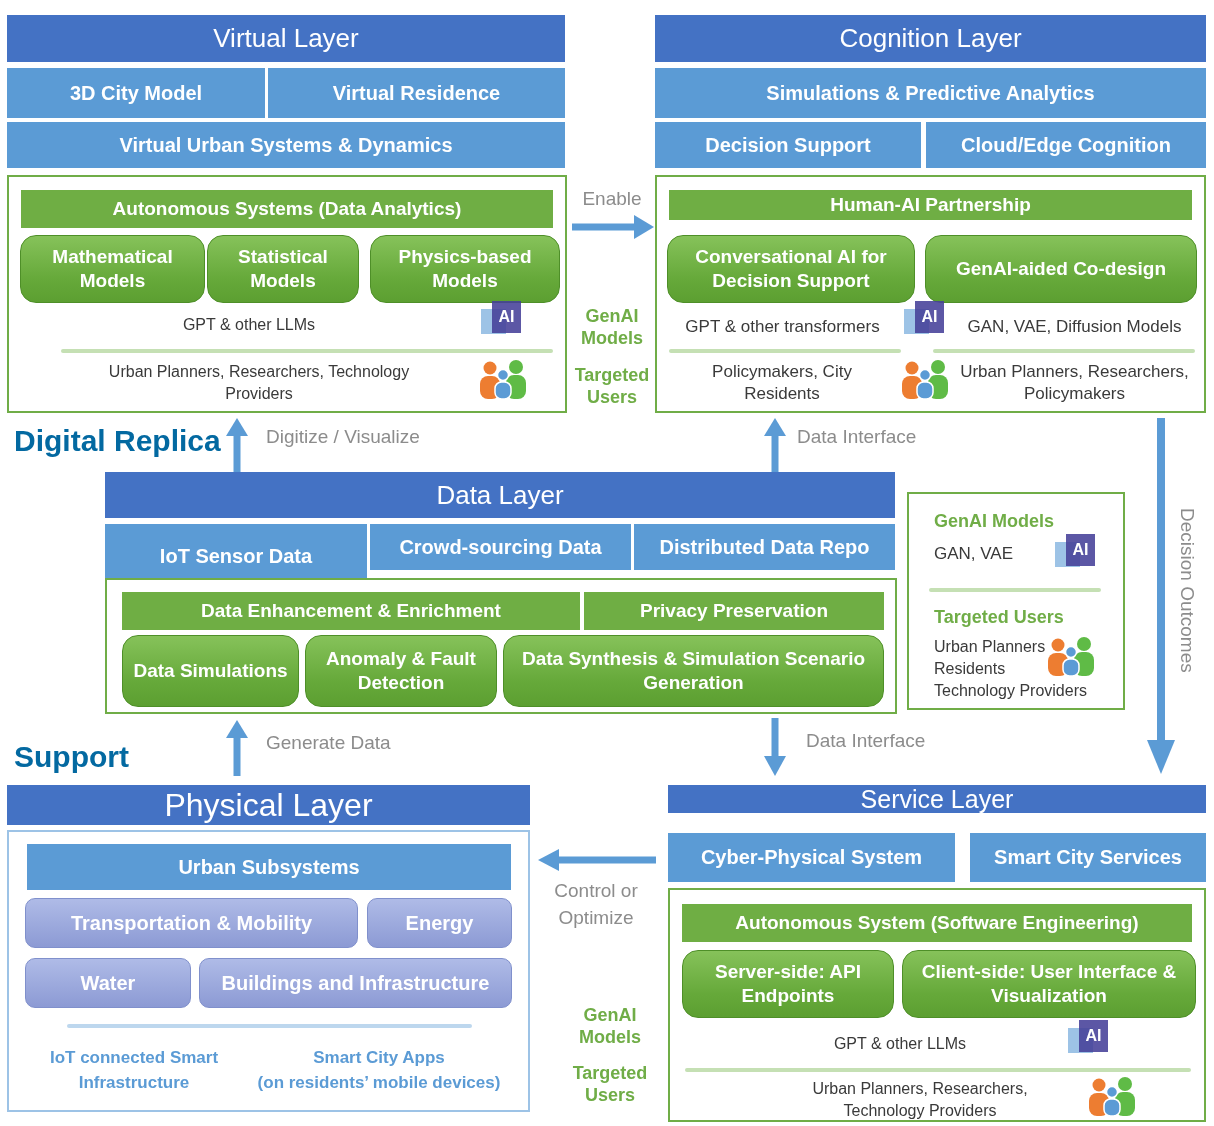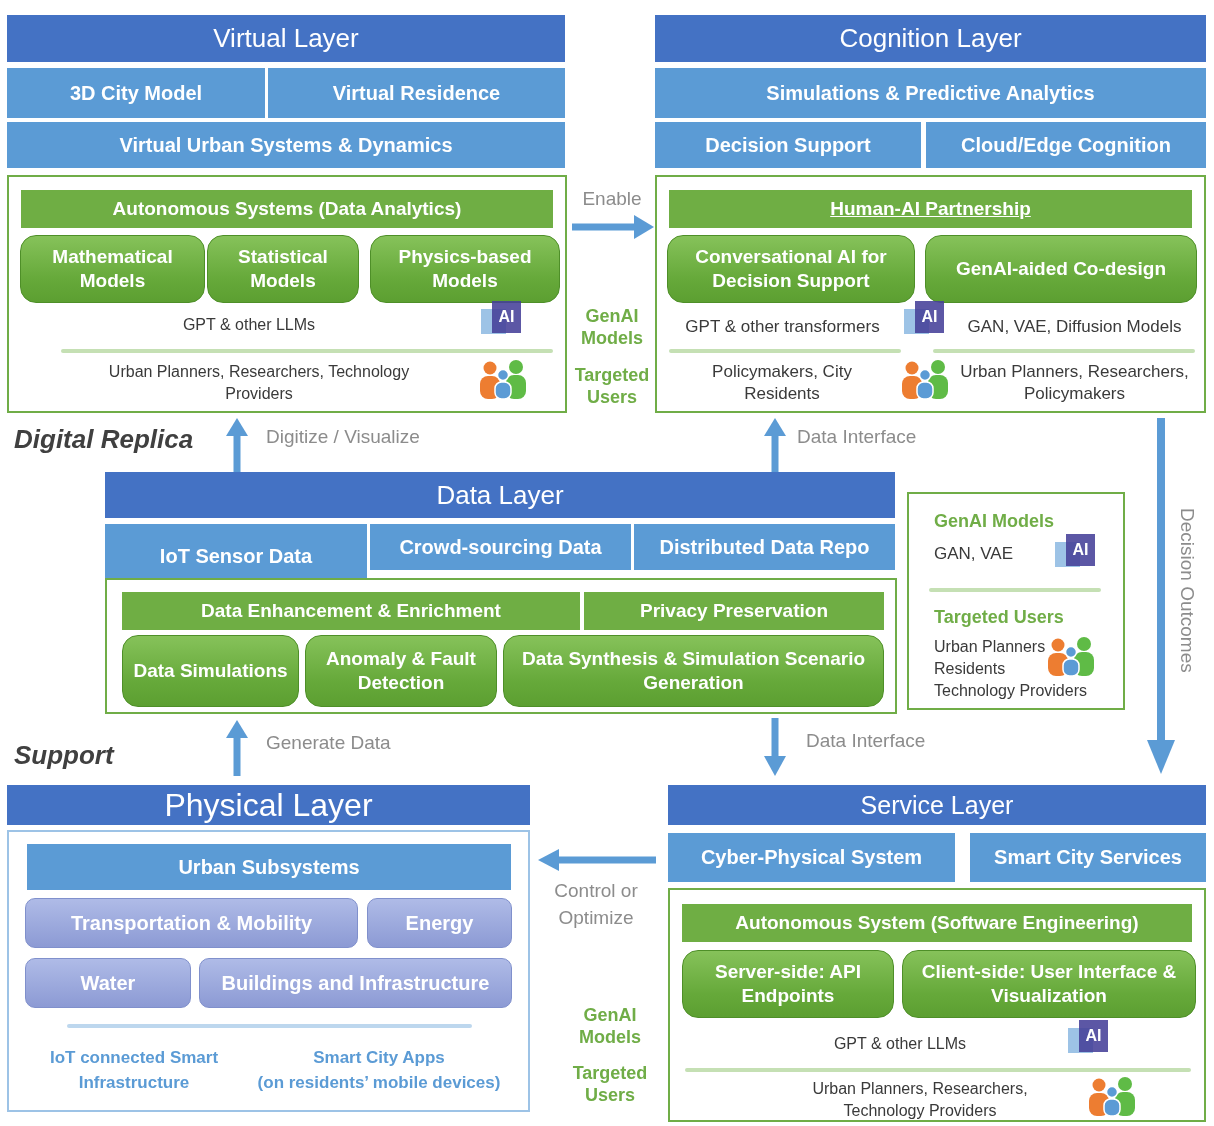--- a/index.html
+++ b/index.html
@@ -12,21 +12,21 @@
   .gbar{background:#6FAE44;color:#fff;font-size:19px;font-weight:bold;}
   .gpill{background:linear-gradient(180deg,#86C25A 0%,#66A93A 65%,#5C9F31 100%);
          border:1px solid #4E8F28;border-radius:16px;color:#fff;font-size:19px;font-weight:bold;line-height:1.25;}
   .ppill{background:linear-gradient(180deg,#AFBBE7 0%,#8C9AD4 100%);
          border:1px solid #8090CC;border-radius:10px;color:#fff;font-size:20px;font-weight:bold;}
   .gbox{border:2px solid #70AD47;background:#fff;}
   .bbox{border:2px solid #9DC3E6;background:#fff;}
   .note{color:#3A3A3A;font-size:16px;line-height:1.35;text-align:center;}
   .note17{color:#3A3A3A;font-size:17px;line-height:1.3;text-align:center;}
   .graylab{color:#8C8C8C;font-size:19px;}
-  .biggray{color:#404040;font-size:26px;font-weight:bold;font-style:italic;}
+  .biggray{color:#0369a1;font-size:30px;font-weight:bold;}
   .greenlab{color:#70AD47;font-size:18px;font-weight:bold;text-align:center;line-height:1.25;}
   .bluenote{color:#5B9BD5;font-size:17px;font-weight:bold;text-align:center;line-height:1.45;}
   .divg{background:#C5E0B4;border-radius:2px;}
   .divb{background:#BDD7EE;border-radius:2px;}
   .vtext{writing-mode:vertical-rl;color:#8C8C8C;font-size:19px;text-align:center;}
   
   .ai{width:40px;height:40px;}
   .ai .b1{position:absolute;left:0;top:8px;width:25px;height:25px;background:#9DC3E6;}
   .ai .b2{position:absolute;left:11px;top:0;width:29px;height:32px;background:rgba(70,64,152,0.88);
           color:#fff;font-weight:bold;font-size:16px;display:flex;align-items:center;justify-content:center;}
@@ -78,21 +78,21 @@
   </svg>
   <div class="abs flexc greenlab" style="left:562px;top:303px;width:100px;height:48px;">GenAI Models</div>
   <div class="abs flexc greenlab" style="left:560px;top:362px;width:104px;height:48px;">Targeted Users</div>
 
   <div class="abs flexc hdr" style="left:655px;top:15px;width:551px;height:47px;">Cognition Layer</div>
   <div class="abs flexc sub" style="left:655px;top:68px;width:551px;height:50px;">Simulations &amp; Predictive Analytics</div>
   <div class="abs flexc sub" style="left:655px;top:122px;width:266px;height:46px;">Decision Support</div>
   <div class="abs flexc sub" style="left:926px;top:122px;width:280px;height:46px;">Cloud/Edge Cognition</div>
 
   <div class="abs gbox" style="left:655px;top:175px;width:551px;height:238px;">
-    <div class="abs flexc gbar" style="left:12px;top:13px;width:523px;height:38px;text-decoration:underline;">Human-AI Partnership</div>
+    <div class="abs flexc gbar" style="left:12px;top:13px;width:523px;height:30px;">Human-AI Partnership</div>
     <div class="abs flexc gpill" style="left:10px;top:58px;width:248px;height:68px;">Conversational AI for Decision Support</div>
     <div class="abs flexc gpill" style="left:268px;top:58px;width:272px;height:68px;">GenAI-aided Co-design</div>
     <div class="abs flexc note17" style="left:8px;top:136px;width:235px;height:28px;">GPT &amp; other transformers</div>
     <div class="abs ai" style="left:247px;top:124px;">
       <span class="b1"></span>
       <span class="b2">AI</span>
     </div>
     <div class="abs flexc note17" style="left:300px;top:136px;width:235px;height:28px;">GAN, VAE, Diffusion Models</div>
     <div class="abs divg" style="left:12px;top:172px;width:232px;height:4px;"></div>
     <div class="abs divg" style="left:276px;top:172px;width:262px;height:4px;"></div>
@@ -206,21 +206,21 @@
   </div>
 
   <svg class="abs" style="left:538px;top:847px;" width="118" height="26" viewBox="0 0 118 26">
     <rect class="arrow" x="18" y="9.5" width="100" height="7"></rect>
       <polygon class="arrow" points="0,13 21,2 21,24"></polygon>
   </svg>
   <div class="abs flexc graylab" style="left:535px;top:876px;width:122px;height:56px;line-height:27px;">Control or Optimize</div>
   <div class="abs flexc greenlab" style="left:560px;top:1002px;width:100px;height:48px;">GenAI Models</div>
   <div class="abs flexc greenlab" style="left:558px;top:1060px;width:104px;height:48px;">Targeted Users</div>
 
-  <div class="abs flexc hdr" style="left:668px;top:785px;width:538px;height:40px;font-size:25px;">Service Layer</div>
+  <div class="abs flexc hdr" style="left:668px;top:785px;width:538px;height:28px;font-size:25px;">Service Layer</div>
   <div class="abs flexc sub" style="left:668px;top:833px;width:287px;height:49px;">Cyber-Physical System</div>
   <div class="abs flexc sub" style="left:970px;top:833px;width:236px;height:49px;">Smart City Services</div>
 
   <div class="abs gbox" style="left:668px;top:888px;width:538px;height:234px;">
     <div class="abs flexc gbar" style="left:12px;top:14px;width:510px;height:38px;">Autonomous System (Software Engineering)</div>
     <div class="abs flexc gpill" style="left:12px;top:60px;width:212px;height:68px;">Server-side: API Endpoints</div>
     <div class="abs flexc gpill" style="left:232px;top:60px;width:294px;height:68px;">Client-side: User Interface &amp; Visualization</div>
     <div class="abs flexc note" style="left:90px;top:140px;width:280px;height:28px;">GPT &amp; other LLMs</div>
     <div class="abs ai" style="left:398px;top:130px;">
       <span class="b1"></span>

